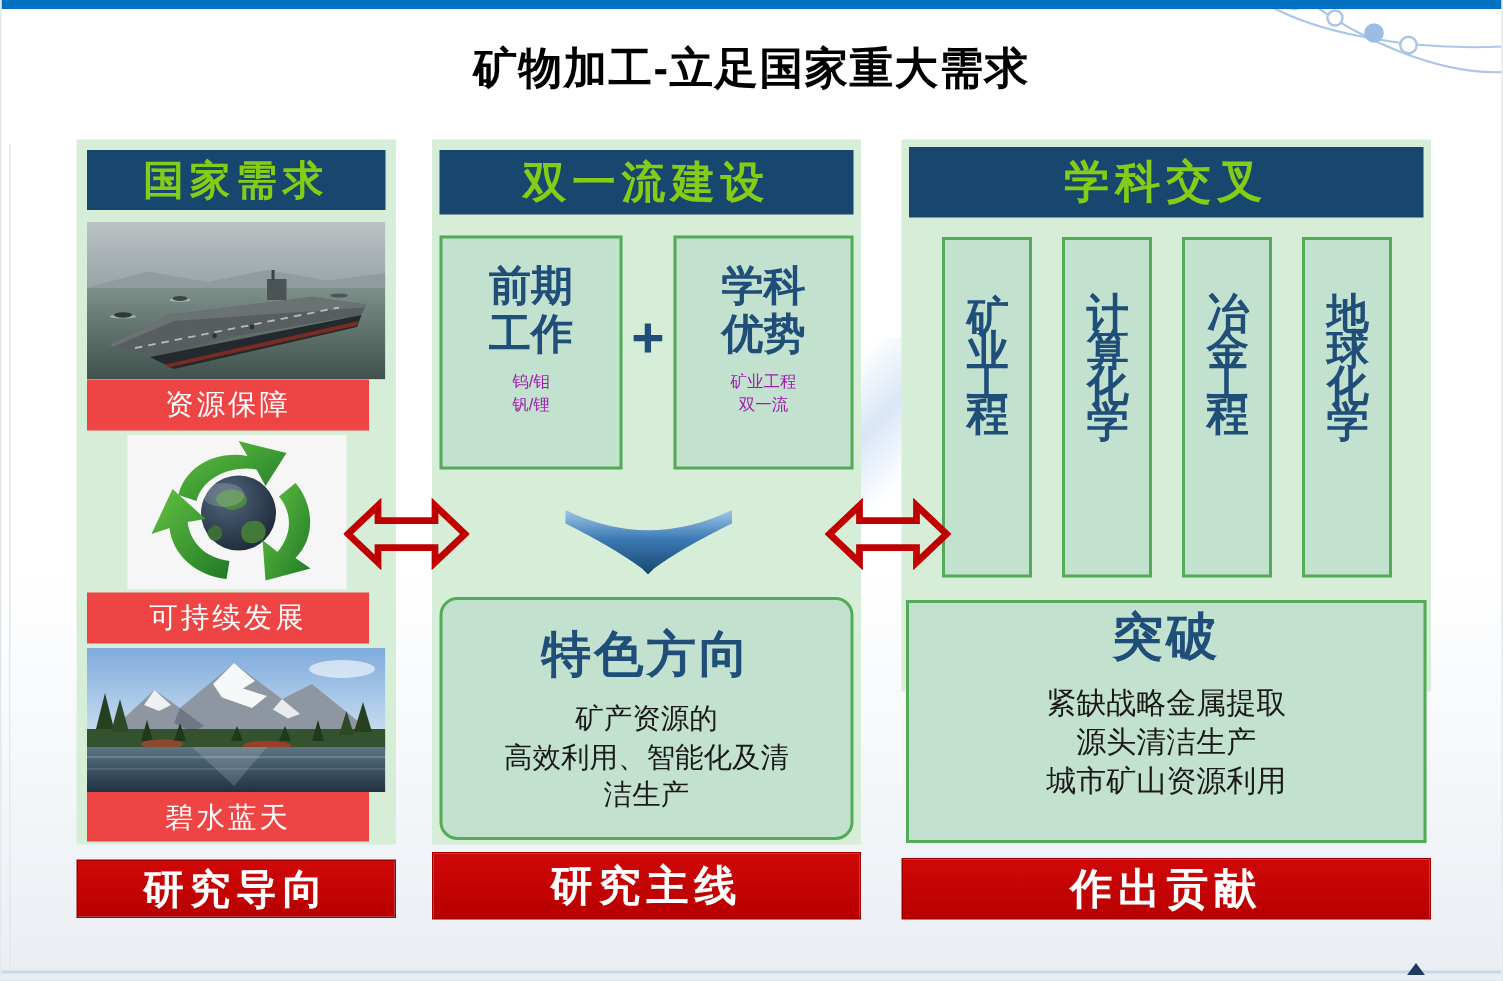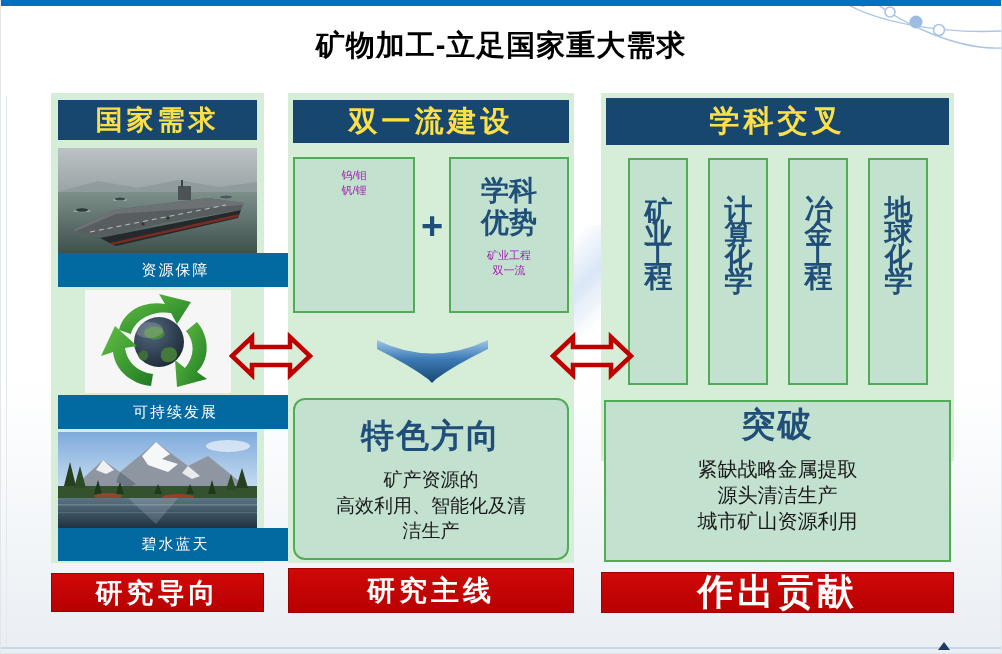--- a/index.html
+++ b/index.html
@@ -18,37 +18,37 @@
     border-left:6px solid transparent;border-right:6px solid transparent;border-bottom:8px solid #1d3a5f;}
 
   .title{position:absolute;left:0;top:26px;width:100%;text-align:center;
     font-size:29px;font-weight:800;color:#000;letter-spacing:1px;z-index:3;}
 
   .panel{position:absolute;background:#D6EDD7;z-index:2;}
   .panel-left{left:50px;top:93px;width:213px;height:470px;}
   .panel-mid{left:287px;top:93px;width:286px;height:470px;}
   .panel-right{left:600px;top:93px;width:353px;height:368px;}
 
-  .col-header{position:absolute;background:#17466F;color:#fde047;font-weight:800;
+  .col-header{position:absolute;background:#17466F;color:#84cc16;font-weight:800;
     display:flex;align-items:center;justify-content:center;letter-spacing:4px;z-index:3;}
   .hdr-left{left:7px;top:7px;width:199px;height:40px;font-size:27px;}
   .hdr-mid{left:5px;top:7px;width:276px;height:43px;font-size:29px;}
   .hdr-right{left:5px;top:5px;width:343px;height:47px;font-size:30px;}
 
   .photo{position:absolute;left:7px;width:199px;overflow:hidden;}
   .photo svg{display:block;width:100%;height:100%;}
   .photo-carrier{top:55px;height:105px;}
   .recycle-wrap{position:absolute;left:7px;top:197px;width:199px;height:103px;
     display:flex;align-items:center;justify-content:center;}
   .recycle-inner{width:146px;height:103px;background:#f4f4f4;}
   .recycle-inner svg{display:block;width:100%;height:100%;}
   .photo-mountain{top:339px;height:96px;}
 
-  .blue-label{position:absolute;left:7px;width:235px;background:#0369a1;color:#fff;
-    display:flex;align-items:center;justify-content:center;font-size:15px;letter-spacing:2px;z-index:3;}
+  .blue-label{position:absolute;left:7px;width:188px;background:#ef4444;color:#fff;
+    display:flex;align-items:center;justify-content:center;font-size:19px;letter-spacing:2px;z-index:3;}
   .lbl1{top:160px;height:34px;}
   .lbl2{top:302px;height:34px;}
   .lbl3{top:435px;height:33px;}
 
   .green-box{position:absolute;background:#C3E1CF;border:2px solid #54AB57;box-sizing:border-box;text-align:center;}
   .box-early{left:5px;top:64px;width:122px;height:156px;}
   .box-adv{left:161px;top:64px;width:120px;height:156px;}
   .box-title{margin-top:16px;font-size:28px;line-height:1.15;font-weight:800;color:#1F4E79;white-space:pre-line;}
   .box-body{margin-top:9px;font-size:11px;line-height:1.35;color:#a21caf;white-space:pre-line;}
   .plus-sign{position:absolute;left:127px;top:112px;width:34px;text-align:center;
@@ -67,21 +67,21 @@
 
   .bt-box{left:3px;top:307px;width:347px;height:162px;}
   .bt-title{font-size:34px;font-weight:800;color:#1F4E79;letter-spacing:2px;}
   .bt-body{margin-top:8px;font-size:20px;line-height:1.3;color:#1a1a1a;white-space:pre-line;}
 
   .red-banner{position:absolute;background:linear-gradient(180deg,#d00808,#b80000);
     border:1px solid #9c0000;box-sizing:border-box;color:#fff;font-weight:800;
     display:flex;align-items:center;justify-content:center;letter-spacing:4px;z-index:3;}
   .banner-left{left:50px;top:573px;width:213px;height:39px;font-size:27px;}
   .banner-mid{left:287px;top:568px;width:286px;height:45px;font-size:28px;}
-  .banner-right{left:600px;top:572px;width:353px;height:41px;font-size:36px;}
+  .banner-right{left:600px;top:572px;width:353px;height:41px;font-size:28px;}
 
   .dbl-arrow{position:absolute;width:84px;height:48px;z-index:4;}
   .dbl-left{left:228px;top:332px;}
   .dbl-right{left:549px;top:332px;}
 
   .wisp{position:absolute;left:545px;top:225px;width:60px;height:130px;z-index:1;
     background:linear-gradient(135deg,rgba(173,200,235,0) 20%,rgba(173,200,235,.45) 50%,rgba(173,200,235,0) 80%);}
 </style>
 </head>
 <body>
@@ -204,20 +204,22 @@
         <rect y="80" width="199" height="1.2" fill="#ffffff" opacity=".12"></rect>
       </svg>
     </div>
     <div class="blue-label lbl3">碧水蓝天</div>
   </div>
 
   <div class="panel panel-mid">
     <div class="col-header hdr-mid">双一流建设</div>
 
     <div class="green-box box-early">
+      <div class="box-title">前期
+工作</div>
       <div class="box-body">钨/钼
 钒/锂</div>
     </div>
     <div class="plus-sign">+</div>
     <div class="green-box box-adv">
       <div class="box-title">学科
 优势</div>
       <div class="box-body">矿业工程
 双一流</div>
     </div>

